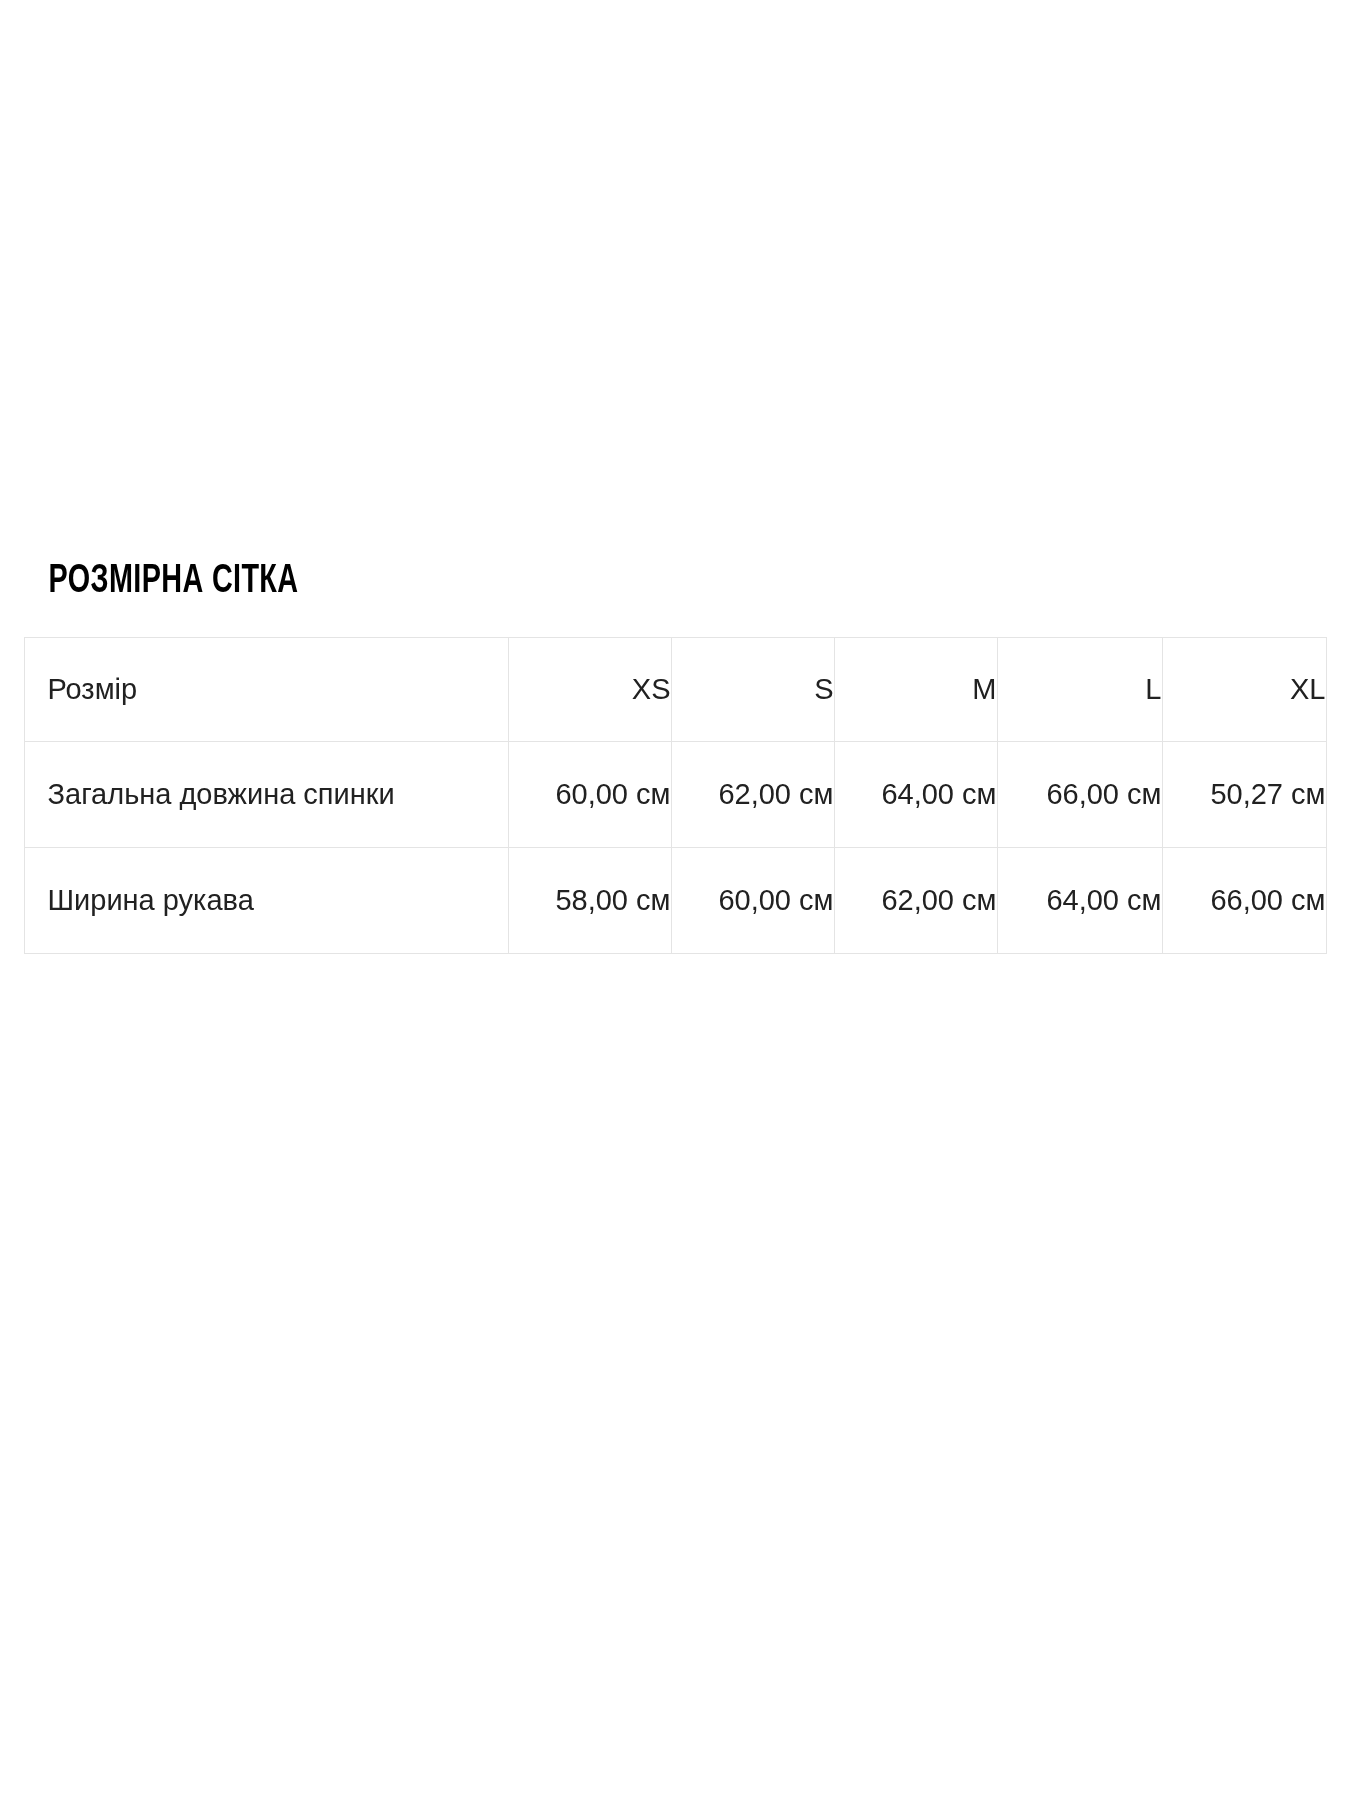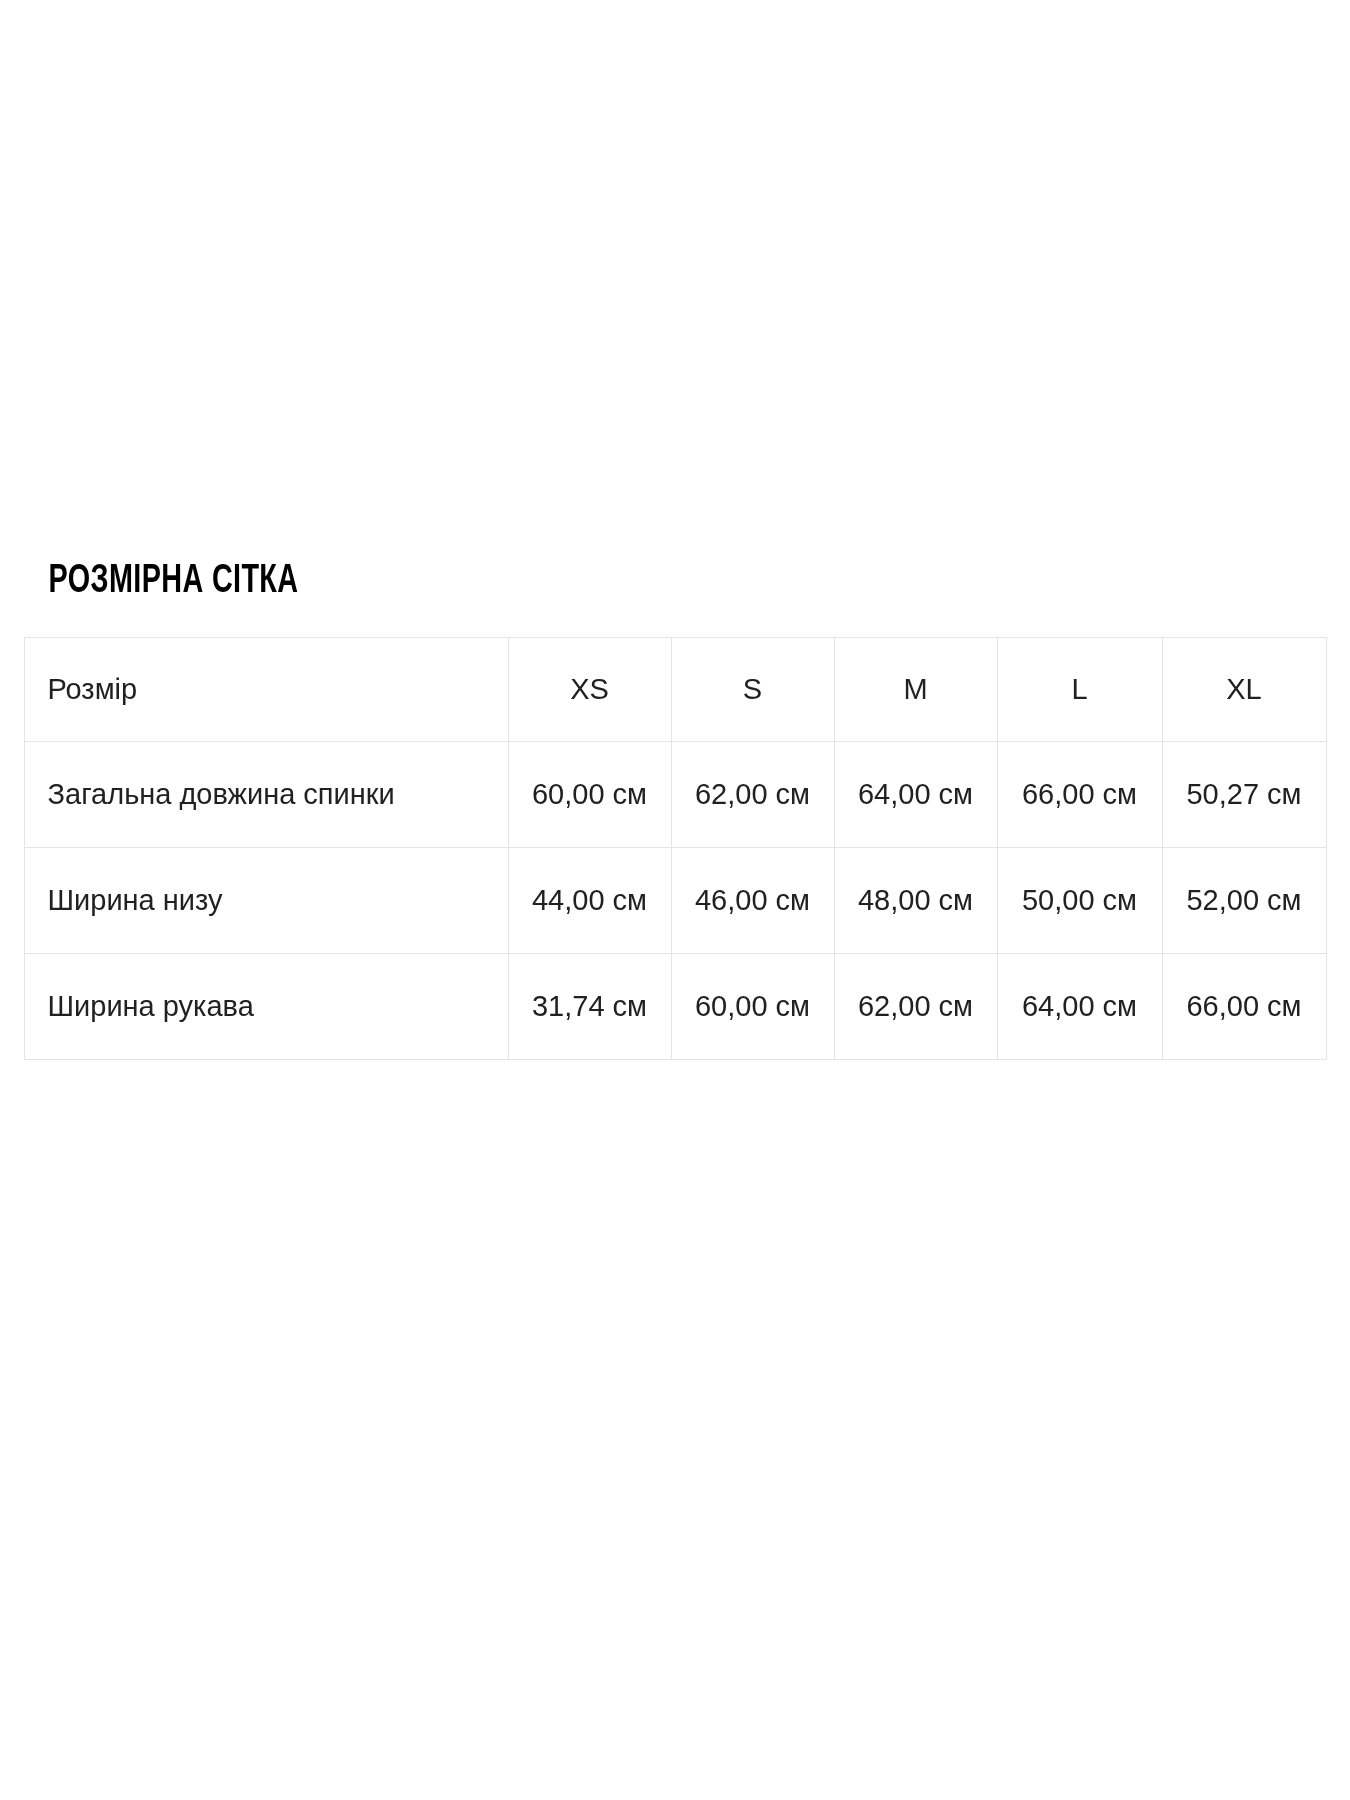--- a/index.html
+++ b/index.html
@@ -47,21 +47,21 @@
     padding: 0;
   }
   .size-table tr.header-row { height: 104px; }
   .size-table tr.data-row   { height: 106px; }
   .size-table .label-cell {
     text-align: left;
     padding-left: 23px;
     padding-right: 10px;
   }
   .size-table .value-cell {
-    text-align: center;
+    text-align: right;
   }
 </style>
 </head>
 <body>
 
 <div class="title-wrap">
   <span class="page-title">РОЗМІРНА СІТКА</span>
 </div>
 
 <table class="size-table">
@@ -84,29 +84,21 @@
     </tr>
     <tr class="data-row">
       <td class="label-cell">Загальна довжина спинки</td>
       <td class="value-cell">60,00 см</td>
       <td class="value-cell">62,00 см</td>
       <td class="value-cell">64,00 см</td>
       <td class="value-cell">66,00 см</td>
       <td class="value-cell">50,27 см</td>
     </tr>
     <tr class="data-row">
-      <td class="label-cell">Ширина низу</td>
-      <td class="value-cell">44,00 см</td>
-      <td class="value-cell">46,00 см</td>
-      <td class="value-cell">48,00 см</td>
-      <td class="value-cell">50,00 см</td>
-      <td class="value-cell">52,00 см</td>
-    </tr>
-    <tr class="data-row">
       <td class="label-cell">Ширина рукава</td>
-      <td class="value-cell">31,74 см</td>
+      <td class="value-cell">58,00 см</td>
       <td class="value-cell">60,00 см</td>
       <td class="value-cell">62,00 см</td>
       <td class="value-cell">64,00 см</td>
       <td class="value-cell">66,00 см</td>
     </tr>
   </tbody>
 </table>
 
 </body></html>

